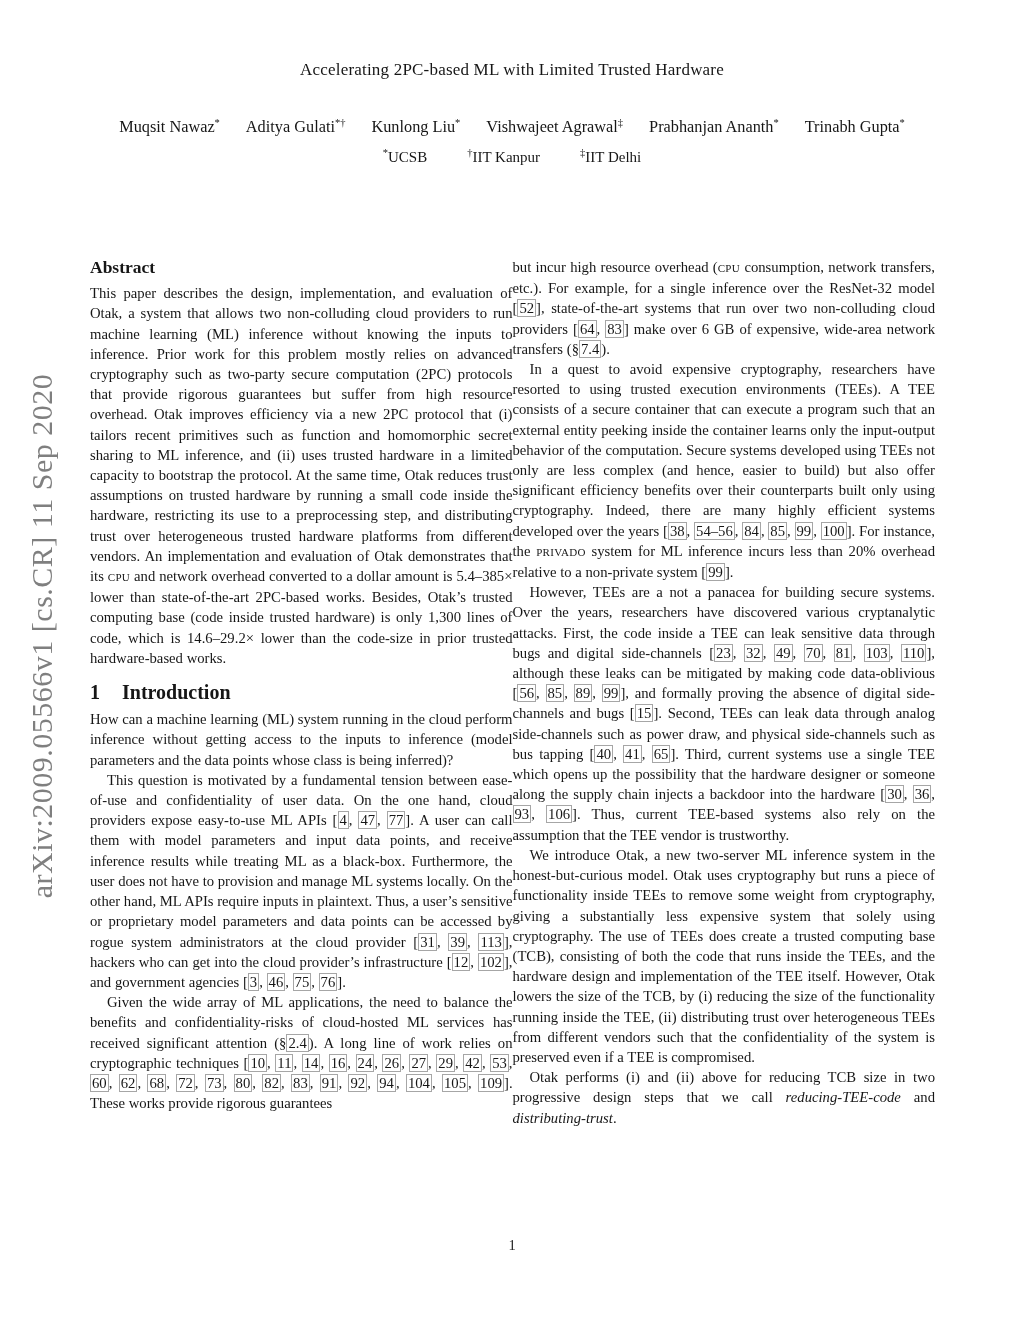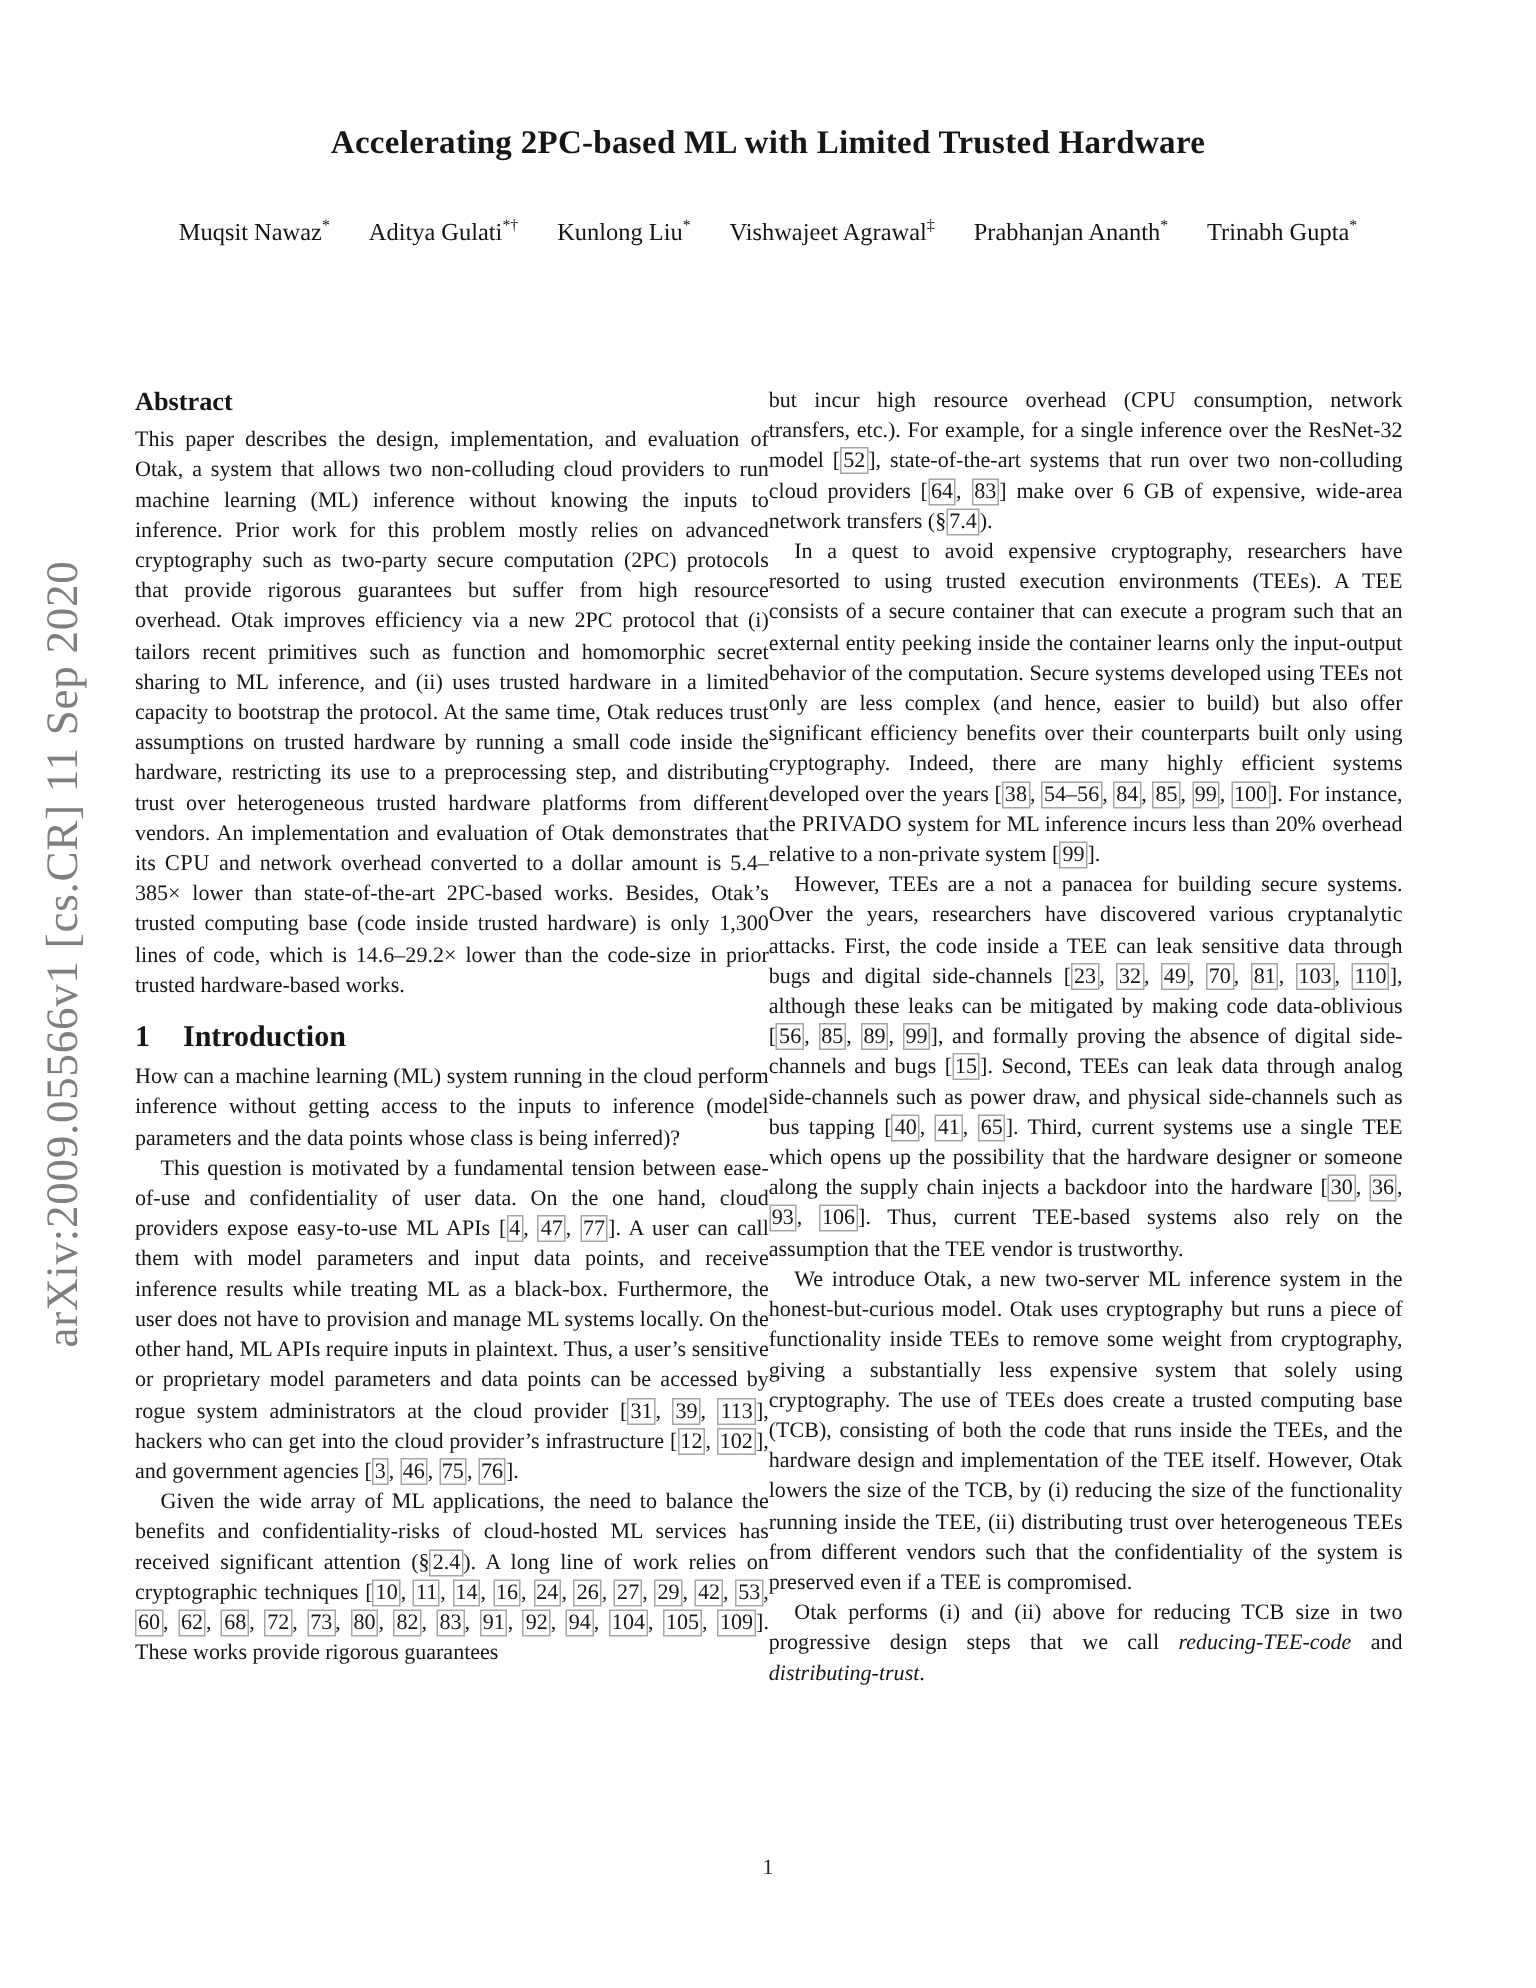--- a/index.html
+++ b/index.html
@@ -8,47 +8,48 @@
     position: relative; width: 1024px; height: 1325px; background: #ffffff;
     font-family: "Liberation Serif", "DejaVu Serif", serif; color: #161616;
     overflow: hidden;
   }
   .watermark {
     position: absolute; left: 42px; top: 636px;
     transform: translate(-50%, -50%) rotate(-90deg);
     white-space: nowrap; font-size: 30px; color: #7f7f7f; letter-spacing: 0.5px;
   }
   .head { position: absolute; top: 0; left: 0; width: 100%; text-align: center; }
-  .title { margin: 0; padding-top: 82px; font-size: 22px; font-weight: 700; letter-spacing: 0.2px; }
+  .title { margin: 0; padding-top: 60px; font-size: 17px; font-weight: 400; letter-spacing: 0.2px; }
   .authors { margin-top: 37px; font-size: 16.3px; }
   .author { margin: 0 13px; white-space: nowrap; }
   .author sup, .affil sup { font-size: 10.5px; line-height: 0; }
   .affils { margin-top: 12px; font-size: 15px; }
   .affil { margin: 0 20px; white-space: nowrap; }
   .columns { position: absolute; top: 257px; left: 90px; width: 845px; display: flex; }
   .col { flex: 1 1 0; font-size: 14.7px; line-height: 20.2px; text-align: justify; hyphens: auto; }
   .col p { margin: 0; }
   .col p.ind { text-indent: 17px; }
   .h-abstract { font-size: 17.5px; font-weight: 700; margin: 0 0 6px 0; text-align: left; }
   .h-section { font-size: 20px; font-weight: 700; margin: 14px 0 7px 0; text-align: left; }
   .h-num { display: inline-block; width: 32px; }
-  .sc { font-size: 15px; letter-spacing: 0.3px; }
+  .sc { font-size: 11px; letter-spacing: 0.3px; }
   .it { font-style: italic; }
   .cbox { border: 1px solid #a6a6a6; padding: 0 1px; }
   .pageno { position: absolute; top: 1237px; left: 0; width: 100%; text-align: center; font-size: 14.5px; color: #222; }
 </style>
 </head>
 <body>
 
 <div class="page">
   <div class="watermark">arXiv:2009.05566v1  [cs.CR]  11 Sep 2020</div>
 
   <header class="head">
     <h1 class="title">Accelerating 2PC-based ML with Limited Trusted Hardware</h1>
     <div class="authors"><span class="author"><span>Muqsit Nawaz</span><sup>*</sup></span><span class="author"><span>Aditya Gulati</span><sup>*†</sup></span><span class="author"><span>Kunlong Liu</span><sup>*</sup></span><span class="author"><span>Vishwajeet Agrawal</span><sup>‡</sup></span><span class="author"><span>Prabhanjan Ananth</span><sup>*</sup></span><span class="author"><span>Trinabh Gupta</span><sup>*</sup></span></div>
+    <div class="affils"><span class="affil"><sup>*</sup><span>UCSB</span></span><span class="affil"><sup>†</sup><span>IIT Kanpur</span></span><span class="affil"><sup>‡</sup><span>IIT Delhi</span></span></div>
   </header>
 
   <main class="columns">
     <section class="col">
         <div class="h-abstract"><span>Abstract</span></div>
         <p><span>This paper describes the design, implementation, and evaluation of Otak, a system that allows two non-colluding cloud providers to run machine learning (ML) inference without knowing the inputs to inference. Prior work for this problem mostly relies on advanced cryptography such as two-party secure computation (2PC) protocols that provide rigorous guarantees but suffer from high resource overhead. Otak improves efficiency via a new 2PC protocol that (i) tailors recent primitives such as function and homomorphic secret sharing to ML inference, and (ii) uses trusted hardware in a limited capacity to bootstrap the protocol. At the same time, Otak reduces trust assumptions on trusted hardware by running a small code inside the hardware, restricting its use to a preprocessing step, and distributing trust over heterogeneous trusted hardware platforms from different vendors. An implementation and evaluation of Otak demonstrates that its </span><span class="sc">CPU</span><span> and network overhead converted to a dollar amount is 5.4–385× lower than state-of-the-art 2PC-based works. Besides, Otak’s trusted computing base (code inside trusted hardware) is only 1,300 lines of code, which is 14.6–29.2× lower than the code-size in prior trusted hardware-based works.</span></p>
         <div class="h-section"><span class="h-num">1</span><span>Introduction</span></div>
         <p><span>How can a machine learning (ML) system running in the cloud perform inference without getting access to the inputs to inference (model parameters and the data points whose class is being inferred)?</span></p>
         <p class="ind"><span>This question is motivated by a fundamental tension between ease-of-use and confidentiality of user data. On the one hand, cloud providers expose easy-to-use ML APIs </span><span class="cite">[<span class="cbox">4</span>, <span class="cbox">47</span>, <span class="cbox">77</span>]</span><span>. A user can call them with model parameters and input data points, and receive inference results while treating ML as a black-box. Furthermore, the user does not have to provision and manage ML systems locally. On the other hand, ML APIs require inputs in plaintext. Thus, a user’s sensitive or proprietary model parameters and data points can be accessed by rogue system administrators at the cloud provider </span><span class="cite">[<span class="cbox">31</span>, <span class="cbox">39</span>, <span class="cbox">113</span>]</span><span>, hackers who can get into the cloud provider’s infrastructure </span><span class="cite">[<span class="cbox">12</span>, <span class="cbox">102</span>]</span><span>, and government agencies </span><span class="cite">[<span class="cbox">3</span>, <span class="cbox">46</span>, <span class="cbox">75</span>, <span class="cbox">76</span>]</span><span>.</span></p>
         <p class="ind"><span>Given the wide array of ML applications, the need to balance the benefits and confidentiality-risks of cloud-hosted ML services has received significant attention (§</span><span class="cbox">2.4</span><span>). A long line of work relies on cryptographic techniques </span><span class="cite">[<span class="cbox">10</span>, <span class="cbox">11</span>, <span class="cbox">14</span>, <span class="cbox">16</span>, <span class="cbox">24</span>, <span class="cbox">26</span>, <span class="cbox">27</span>, <span class="cbox">29</span>, <span class="cbox">42</span>, <span class="cbox">53</span>, <span class="cbox">60</span>, <span class="cbox">62</span>, <span class="cbox">68</span>, <span class="cbox">72</span>, <span class="cbox">73</span>, <span class="cbox">80</span>, <span class="cbox">82</span>, <span class="cbox">83</span>, <span class="cbox">91</span>, <span class="cbox">92</span>, <span class="cbox">94</span>, <span class="cbox">104</span>, <span class="cbox">105</span>, <span class="cbox">109</span>]</span><span>. These works provide rigorous guarantees</span></p>

